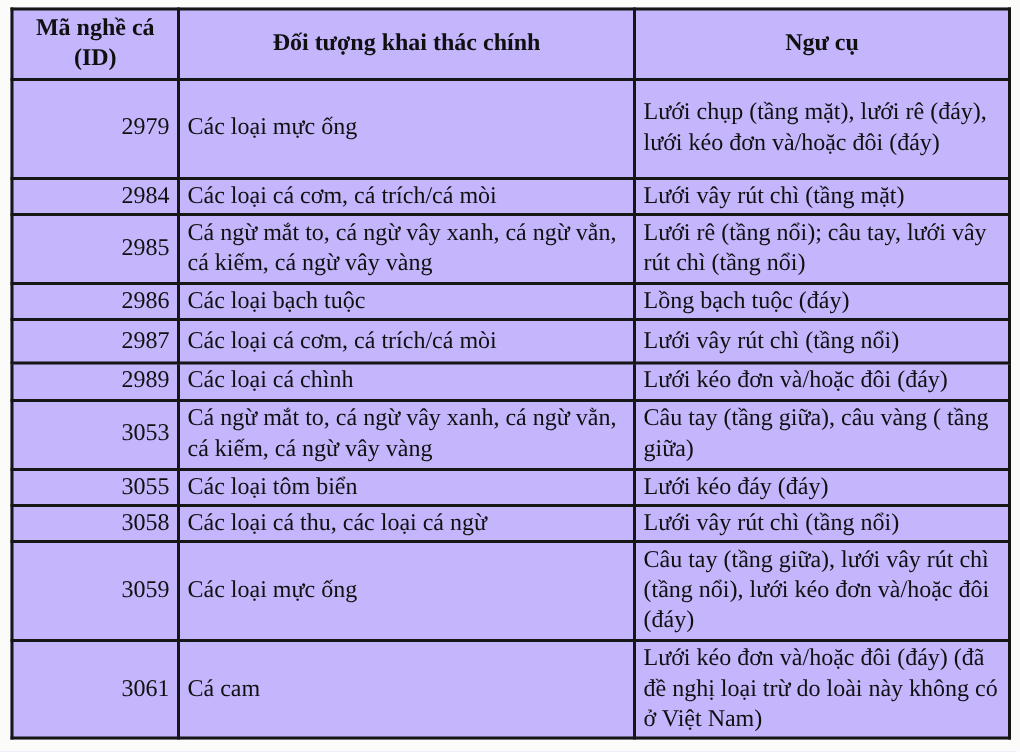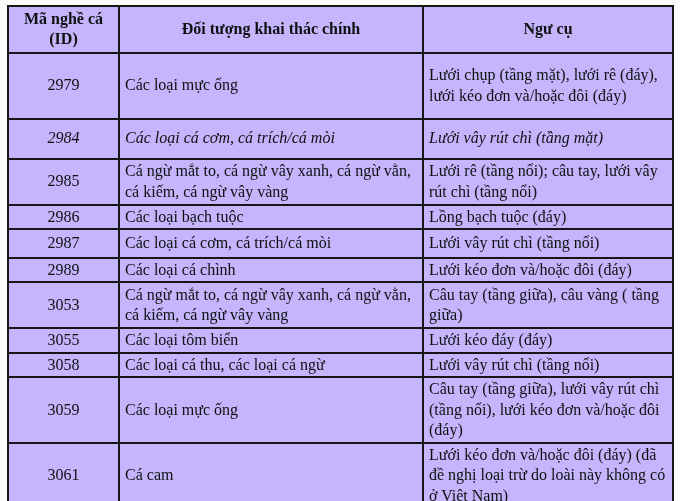--- a/index.html
+++ b/index.html
@@ -33,30 +33,30 @@
     vertical-align: middle;
     overflow: hidden;
     word-wrap: break-word;
   }
   table.doc-table th {
     font-weight: bold;
     text-align: center;
     padding: 2px 8px;
   }
   td.cell-id {
-    text-align: center;
+    text-align: right;
   }
   td.cell-target,
   td.cell-gear {
     text-align: left;
   }
   
   thead tr            { height: 45px; }
   tbody tr:nth-child(1)  { height: 66px; }
-  tbody tr:nth-child(2)  { height: 40px; font-style: italic; }
+  tbody tr:nth-child(2)  { height: 24px; }
   tbody tr:nth-child(3)  { height: 46px; padding-left: 41px; }
   tbody tr:nth-child(4)  { height: 24px; }
   tbody tr:nth-child(5)  { height: 29px; }
   tbody tr:nth-child(6)  { height: 24px; }
   tbody tr:nth-child(7)  { height: 46px; }
   tbody tr:nth-child(8)  { height: 20px; }
   tbody tr:nth-child(9)  { height: 24px; padding-left: 28px; }
   tbody tr:nth-child(10) { height: 66px; }
   tbody tr:nth-child(11) { height: 64px; }
 </style>

